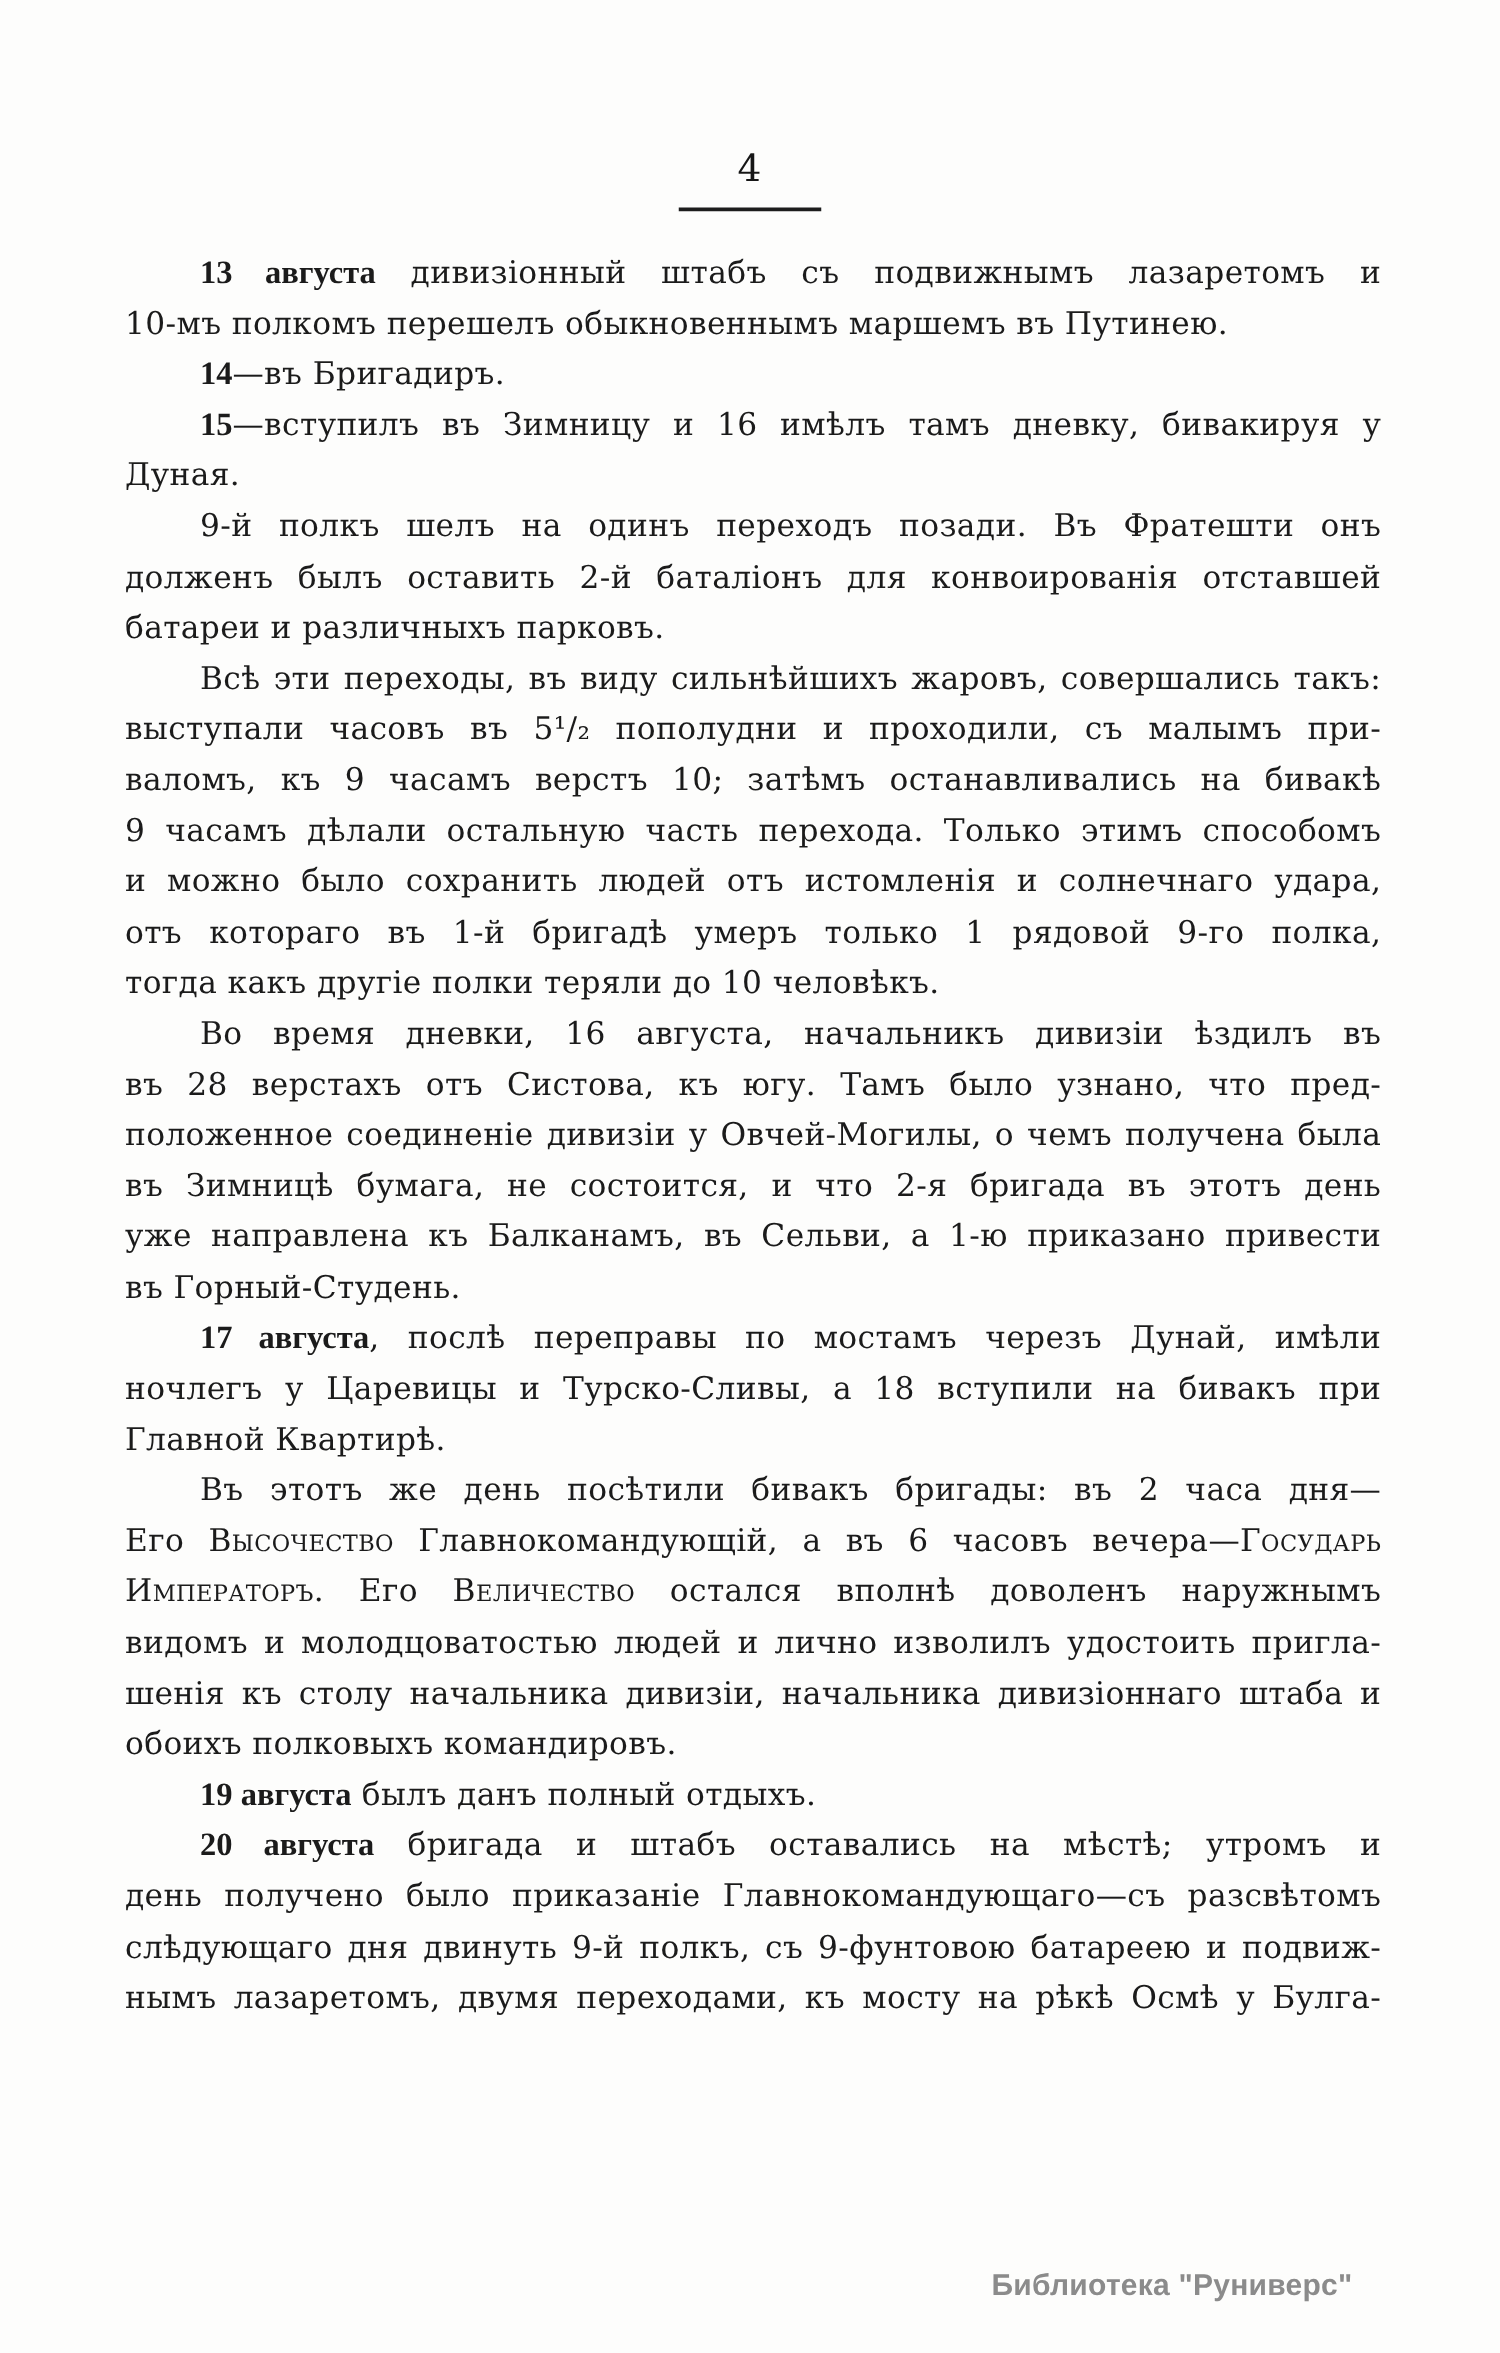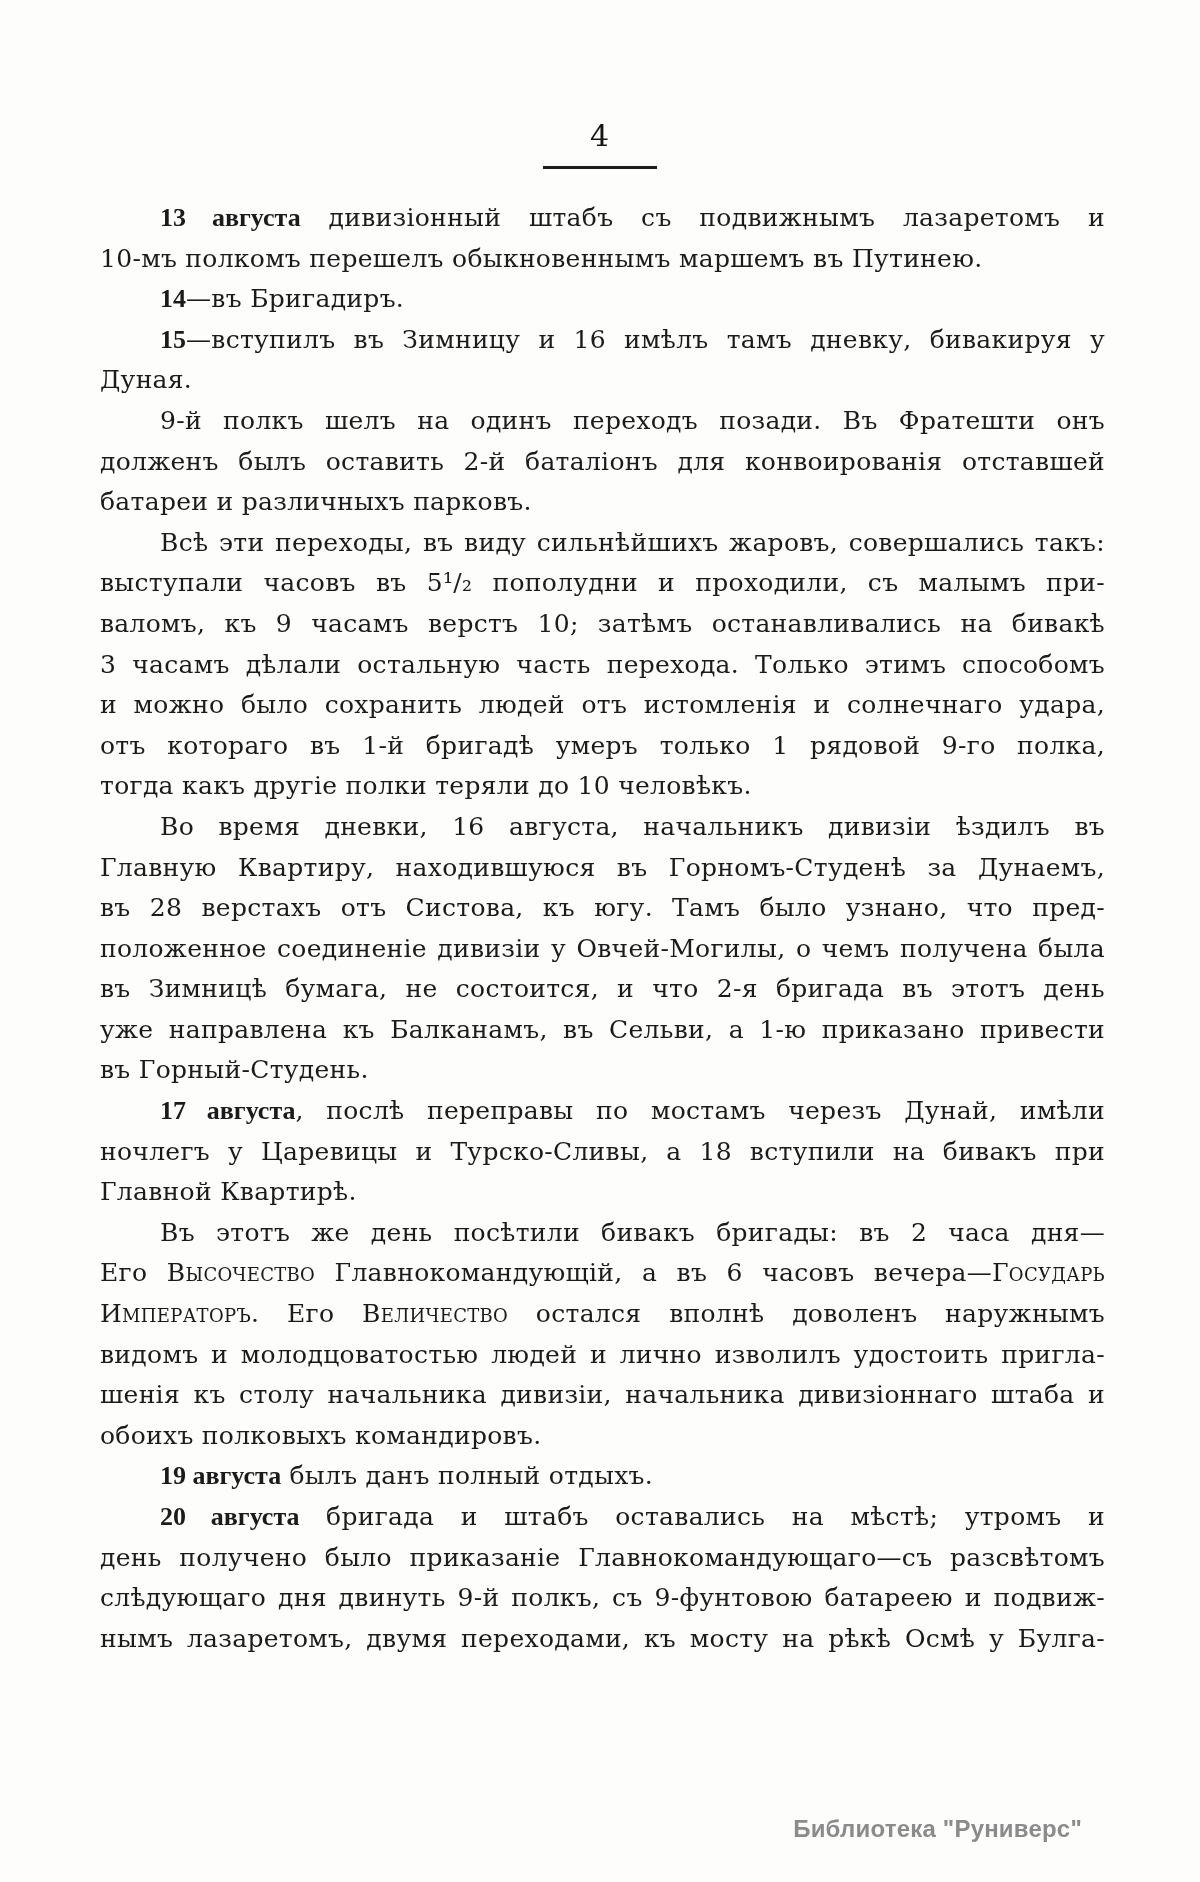--- a/index.html
+++ b/index.html
@@ -82,26 +82,25 @@
       <div class="line end"><span class="seg-normal">10-мъ полкомъ перешелъ обыкновеннымъ маршемъ въ Путинею.</span></div>
       <div class="line indent end"><span class="seg-bold">14</span><span class="seg-normal">—въ Бригадиръ.</span></div>
       <div class="line indent"><span class="seg-bold">15</span><span class="seg-normal">—вступилъ въ Зимницу и 16 имѣлъ тамъ дневку, бивакируя у</span></div>
       <div class="line end"><span class="seg-normal">Дуная.</span></div>
       <div class="line indent"><span class="seg-normal">9-й полкъ шелъ на одинъ переходъ позади. Въ Фратешти онъ</span></div>
       <div class="line"><span class="seg-normal">долженъ былъ оставить 2-й баталіонъ для конвоированія отставшей</span></div>
       <div class="line end"><span class="seg-normal">батареи и различныхъ парковъ.</span></div>
       <div class="line indent"><span class="seg-normal">Всѣ эти переходы, въ виду сильнѣйшихъ жаровъ, совершались такъ:</span></div>
       <div class="line"><span class="seg-normal">выступали часовъ въ 5¹/₂ пополудни и проходили, съ малымъ при-</span></div>
       <div class="line"><span class="seg-normal">валомъ, къ 9 часамъ верстъ 10; затѣмъ останавливались на бивакѣ</span></div>
-      <div class="line"><span class="seg-normal">3 часамъ дѣлали остальную часть перехода. Только этимъ способомъ</span></div>
+      <div class="line"><span class="seg-normal">9 часамъ дѣлали остальную часть перехода. Только этимъ способомъ</span></div>
       <div class="line"><span class="seg-normal">и можно было сохранить людей отъ истомленія и солнечнаго удара,</span></div>
       <div class="line"><span class="seg-normal">отъ котораго въ 1-й бригадѣ умеръ только 1 рядовой 9-го полка,</span></div>
       <div class="line end"><span class="seg-normal">тогда какъ другіе полки теряли до 10 человѣкъ.</span></div>
       <div class="line indent"><span class="seg-normal">Во время дневки, 16 августа, начальникъ дивизіи ѣздилъ въ</span></div>
-      <div class="line"><span class="seg-normal">Главную Квартиру, находившуюся въ Горномъ-Студенѣ за Дунаемъ,</span></div>
       <div class="line"><span class="seg-normal">въ 28 верстахъ отъ Систова, къ югу. Тамъ было узнано, что пред-</span></div>
       <div class="line"><span class="seg-normal">положенное соединеніе дивизіи у Овчей-Могилы, о чемъ получена была</span></div>
       <div class="line"><span class="seg-normal">въ Зимницѣ бумага, не состоится, и что 2-я бригада въ этотъ день</span></div>
       <div class="line"><span class="seg-normal">уже направлена къ Балканамъ, въ Сельви, а 1-ю приказано привести</span></div>
       <div class="line end"><span class="seg-normal">въ Горный-Студень.</span></div>
       <div class="line indent"><span class="seg-bold">17 августа</span><span class="seg-normal">, послѣ переправы по мостамъ черезъ Дунай, имѣли</span></div>
       <div class="line"><span class="seg-normal">ночлегъ у Царевицы и Турско-Сливы, а 18 вступили на бивакъ при</span></div>
       <div class="line end"><span class="seg-normal">Главной Квартирѣ.</span></div>
       <div class="line indent"><span class="seg-normal">Въ этотъ же день посѣтили бивакъ бригады: въ 2 часа дня—</span></div>
       <div class="line"><span class="seg-normal">Его </span><span class="seg-smallcaps">Высочество</span><span class="seg-normal"> Главнокомандующій, а въ 6 часовъ вечера—</span><span class="seg-smallcaps">Государь</span></div>

